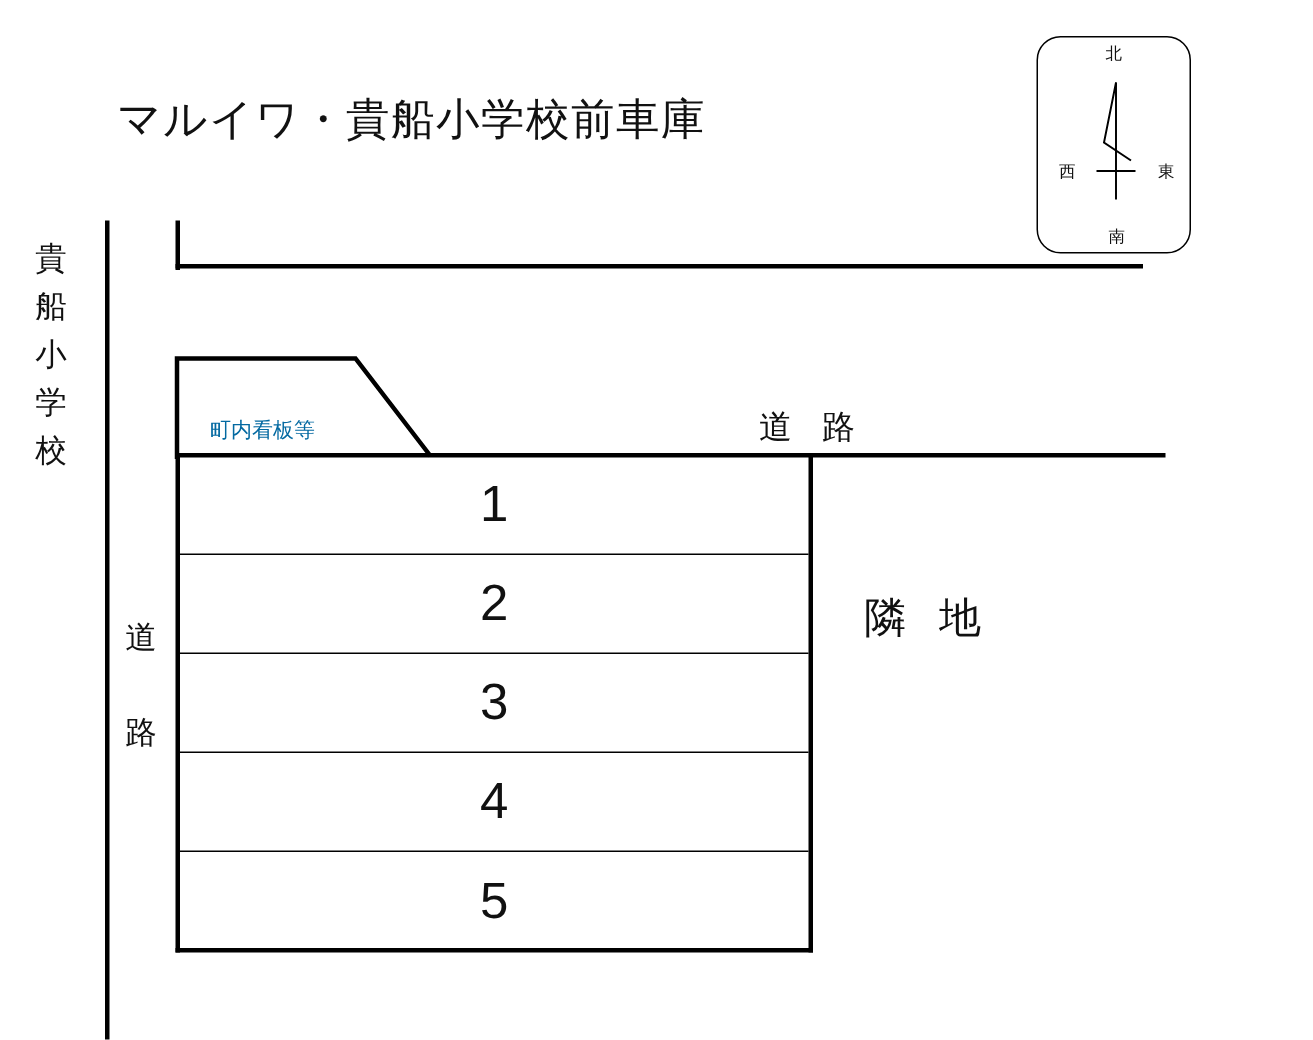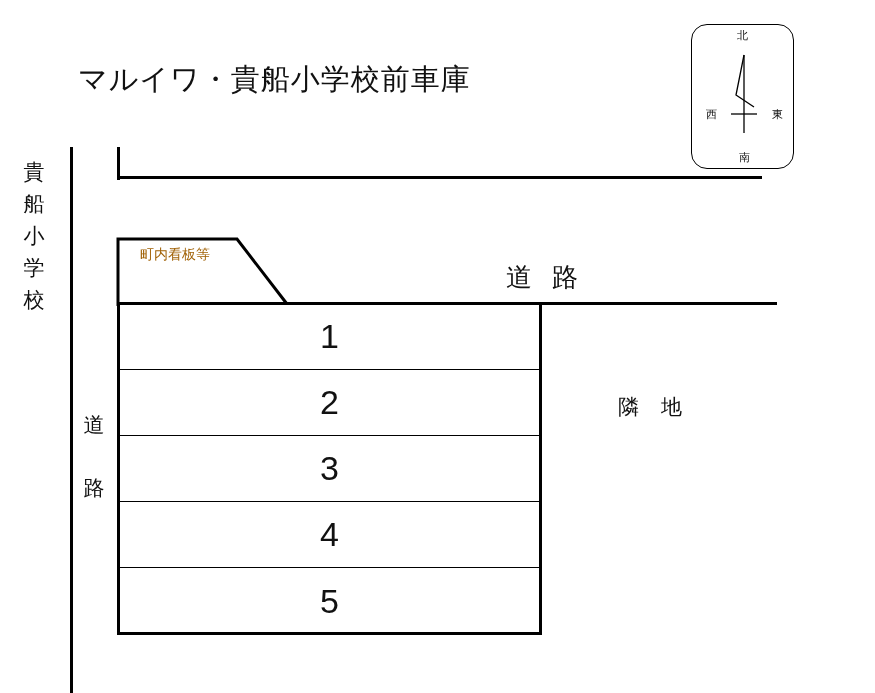--- a/index.html
+++ b/index.html
@@ -5,23 +5,23 @@
   html, body { margin: 0; padding: 0; background: #ffffff; }
   body { width: 875px; height: 693px; position: relative; overflow: hidden;
          font-family: "DejaVu Sans", "Liberation Sans", sans-serif; color: #111; }
   .abs { position: absolute; }
   .title { left: 78px; top: 60px; font-size: 29px; font-weight: normal; letter-spacing: 1px; white-space: nowrap; }
   .vtext { width: 24px; text-align: center; font-size: 21px; line-height: 32px; }
   .vline { background: #000; width: 3px; }
   .hline { background: #000; height: 3px; }
   .compass { left: 691px; top: 24px; width: 103px; height: 145px; border: 1.5px solid #000; border-radius: 16px; box-sizing: border-box; }
   .cdir { font-size: 11px; position: absolute; }
-  .sign-label { left: 140px; top: 246px; font-size: 14px; color: #a16207; }
-  .road-top { left: 506px; top: 260px; font-size: 26px; letter-spacing: 20px; white-space: nowrap; }
-  .neighbor { left: 618px; top: 393px; font-size: 21px; letter-spacing: 22px; white-space: nowrap; }
+  .sign-label { left: 140px; top: 278px; font-size: 14px; color: #0369a1; }
+  .road-top { left: 506px; top: 270px; font-size: 22px; letter-spacing: 20px; white-space: nowrap; }
+  .neighbor { left: 576px; top: 393px; font-size: 28px; letter-spacing: 22px; white-space: nowrap; }
   .spaces { left: 117px; top: 304px; width: 425px; height: 331px; border: 3px solid #000; border-top: none; box-sizing: border-box; }
   .space { height: 66px; border-bottom: 1.5px solid #000; box-sizing: border-box; display: flex; align-items: center; justify-content: center; font-size: 34px; font-family: "Liberation Sans", sans-serif; }
   .space:last-child { border-bottom: none; }
 </style>
 </head>
 <body>
 
 <div class="abs title">マルイワ・貴船小学校前車庫</div>
 
 <div class="abs compass">

